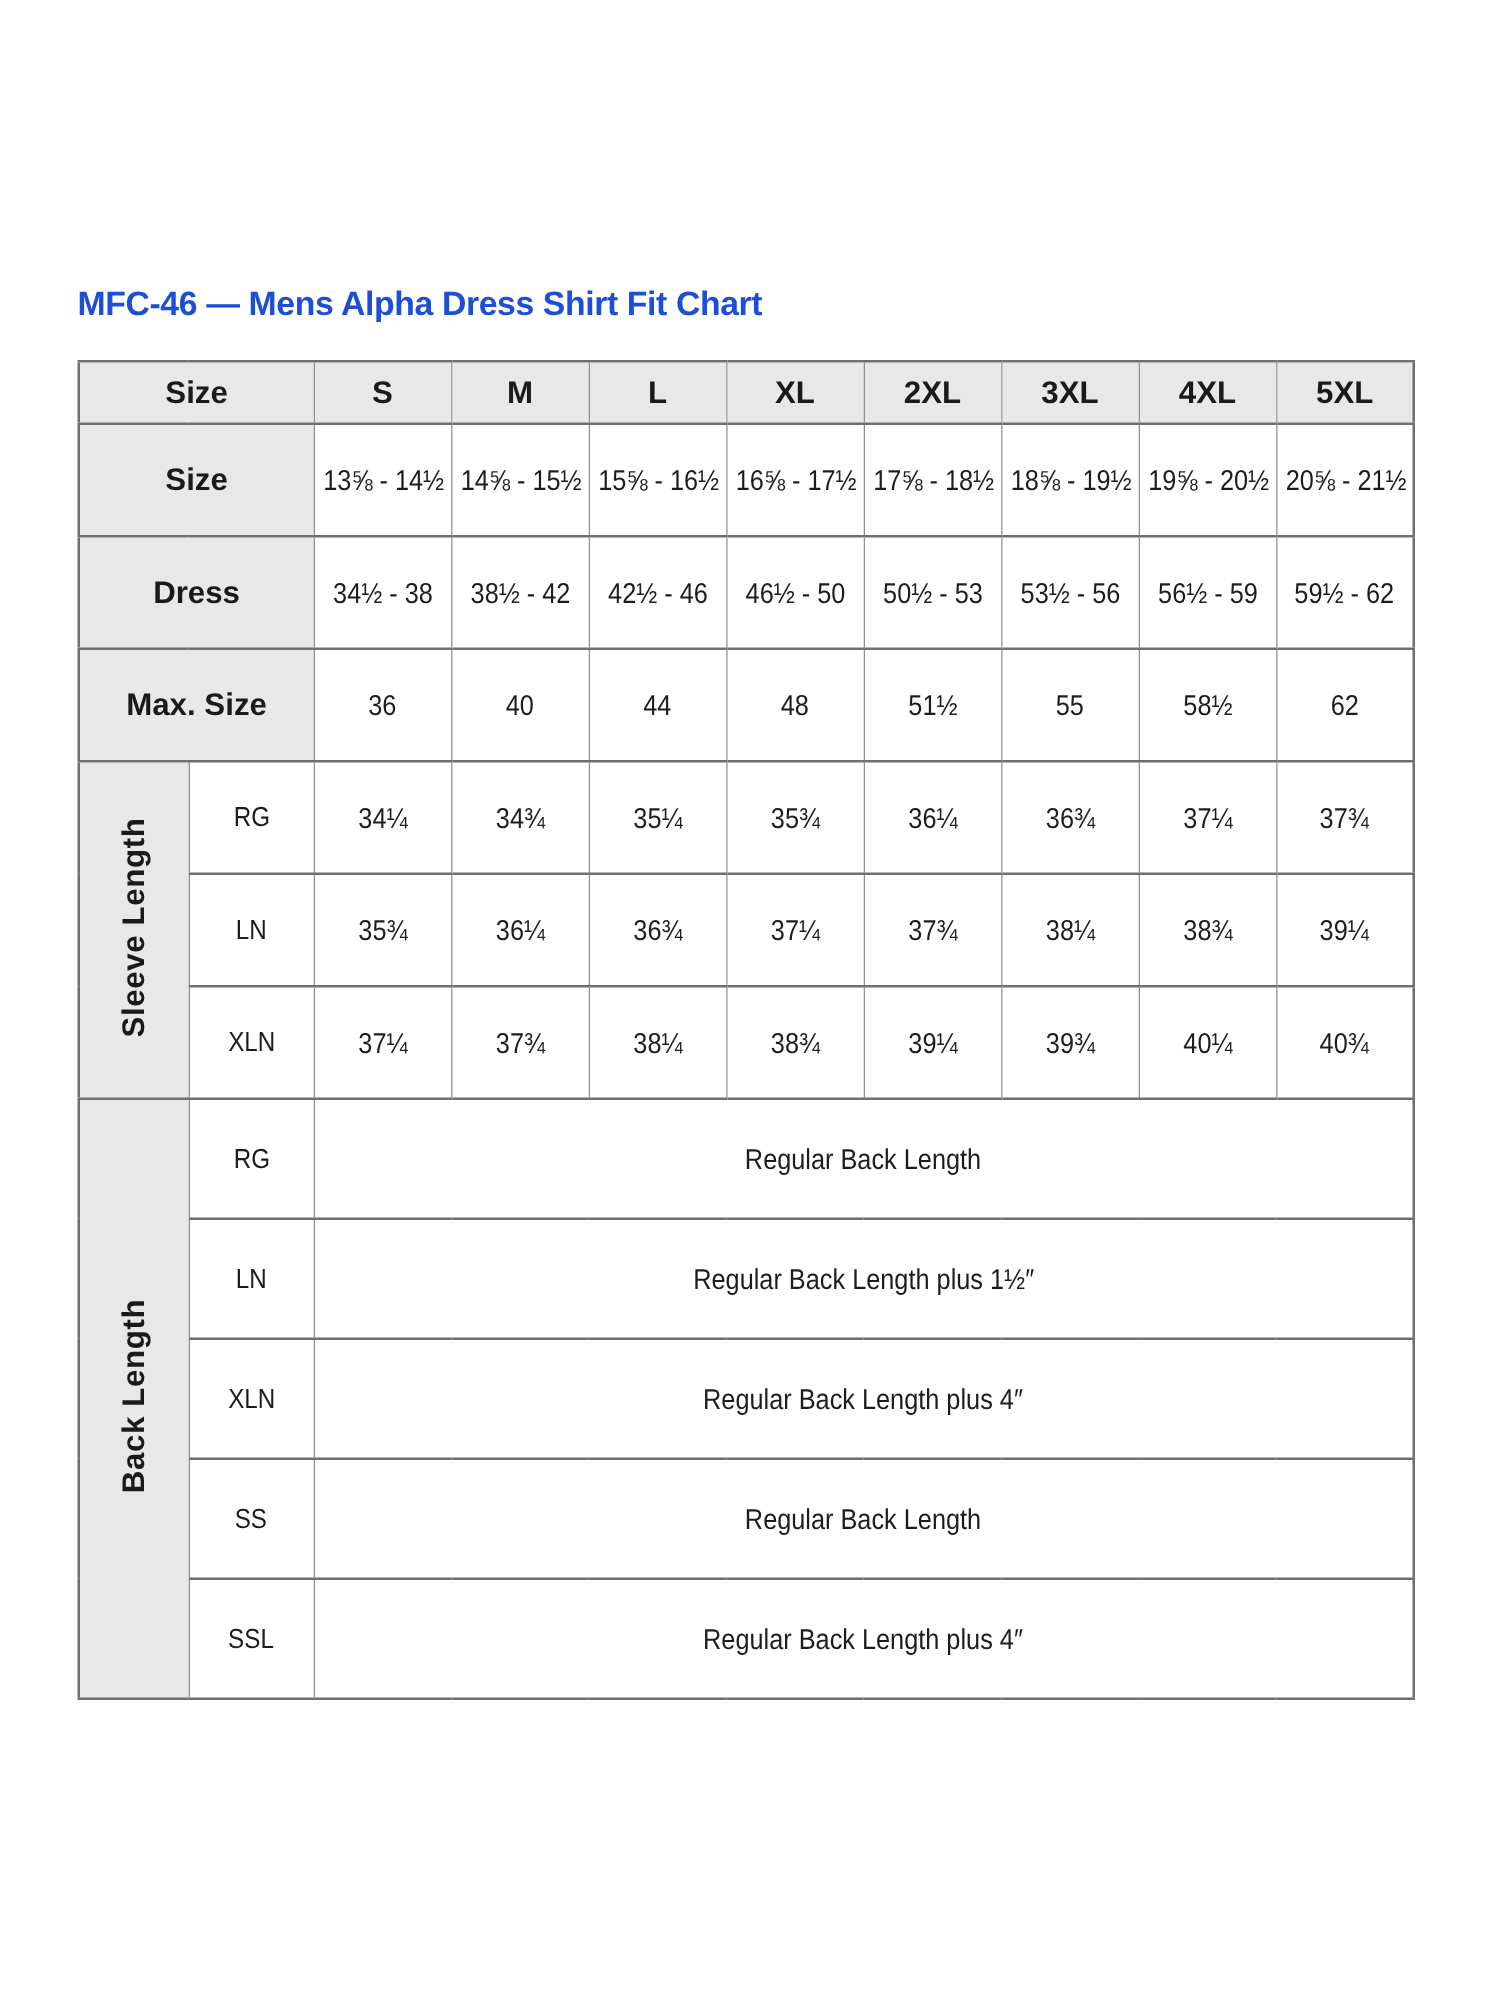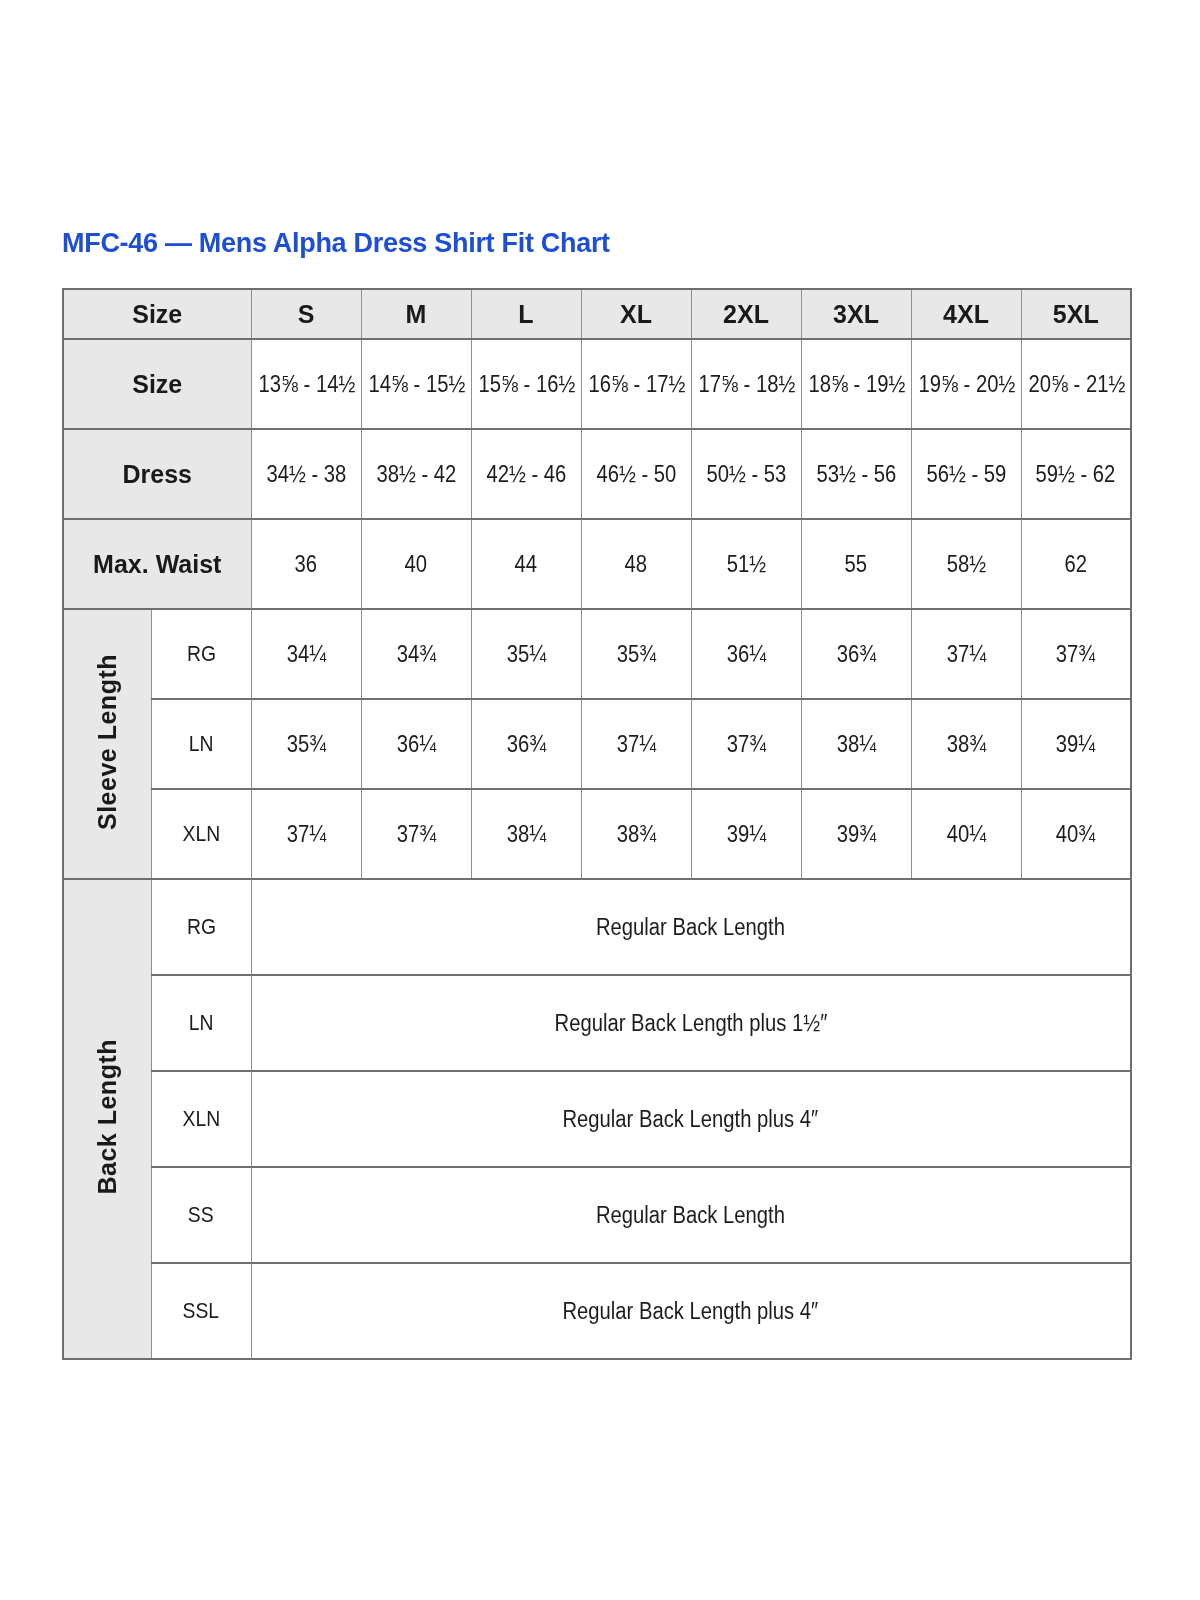--- a/index.html
+++ b/index.html
@@ -132,21 +132,21 @@
       <td class="vcell"><span class="cnd">38½ - 42</span></td>
       <td class="vcell"><span class="cnd">42½ - 46</span></td>
       <td class="vcell"><span class="cnd">46½ - 50</span></td>
       <td class="vcell"><span class="cnd">50½ - 53</span></td>
       <td class="vcell"><span class="cnd">53½ - 56</span></td>
       <td class="vcell"><span class="cnd">56½ - 59</span></td>
       <td class="vcell"><span class="cnd">59½ - 62</span></td>
     </tr>
 
     <tr class="r90">
-      <th class="gray bold-lbl" colspan="2">Max. Waist</th>
+      <th class="gray bold-lbl" colspan="2">Max. Size</th>
       <td class="vcell"><span class="cnd">36</span></td>
       <td class="vcell"><span class="cnd">40</span></td>
       <td class="vcell"><span class="cnd">44</span></td>
       <td class="vcell"><span class="cnd">48</span></td>
       <td class="vcell"><span class="cnd">51½</span></td>
       <td class="vcell"><span class="cnd">55</span></td>
       <td class="vcell"><span class="cnd">58½</span></td>
       <td class="vcell"><span class="cnd">62</span></td>
     </tr>
 

